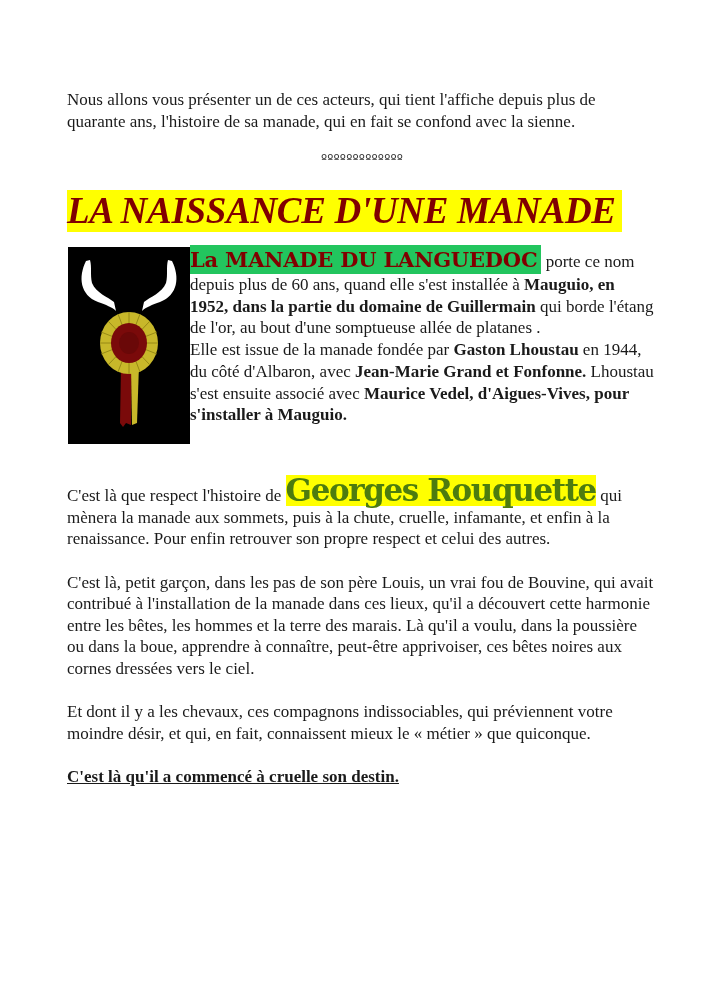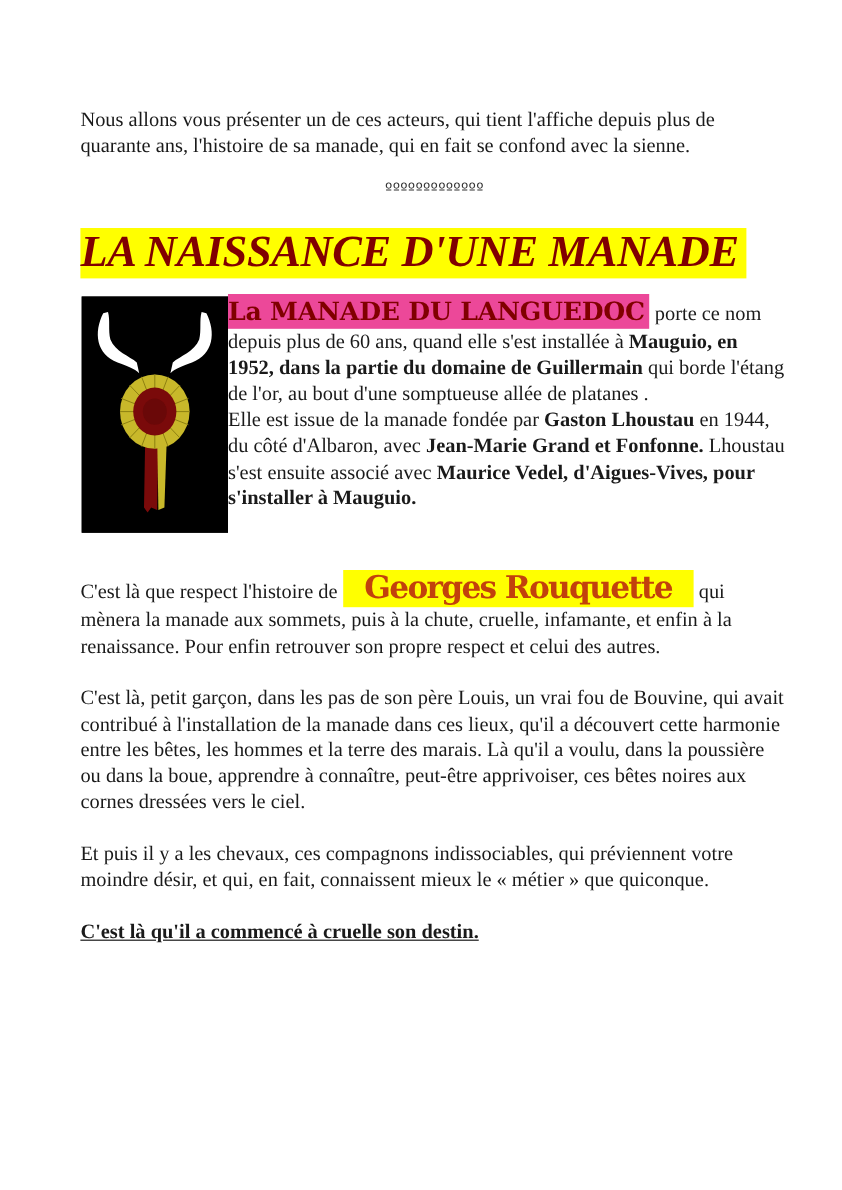--- a/index.html
+++ b/index.html
@@ -22,30 +22,30 @@
       letter-spacing: -0.3px;
       text-align: center;
     }
     .section { position: relative; margin-top: 13px; min-height: 200px; }
     .emblem {
       position: absolute; left: 1px; top: 2px; width: 122px; height: 197px;
       background: #000; display: block;
     }
     .side { margin-left: 123px; padding-top: 0; }
     .hl-title {
-      background: #ec4899; color: #800000; font-family: "DejaVu Serif", serif;
+      background: #22c55e; color: #800000; font-family: "DejaVu Serif", serif;
       font-weight: bold; font-size: 21px; line-height: 29px; padding: 0 4px 0 0;
       display: inline-block; transform-origin: left; letter-spacing: -0.2px;
     }
     .side p { font-size: 17px; line-height: 21.7px; }
     b { font-weight: bold; }
     .gap { height: 22px; }
     .georges {
-      background: #ffff00; color: #c2410c; font-family: "DejaVu Serif", serif;
-      font-weight: bold; font-size: 26px; line-height: 31px; padding: 0 18px;
+      background: #ffff00; color: #4d7c0f; font-family: "DejaVu Serif", serif;
+      font-weight: bold; font-size: 31px; line-height: 31px; padding: 0 0;
       display: inline-block; letter-spacing: -1.4px;
     }
     .para-g { margin-top: 30px; }
     .underlined { text-decoration: underline; font-weight: bold; }
   </style>
 </head>
 <body>
 
 <div class="page">
 
@@ -87,20 +87,20 @@
       <p><span class="hl-title">La MANADE DU LANGUEDOC</span><span> porte ce nom depuis plus de 60 ans, quand elle s'est installée à </span><b>Mauguio, en 1952, dans la partie du domaine de Guillermain</b><span> qui borde l'étang de l'or, au bout d'une somptueuse allée de platanes .</span><br><span>Elle est issue de la manade fondée par </span><b>Gaston Lhoustau</b><span> en 1944, du côté d'Albaron, avec </span><b>Jean-Marie Grand et Fonfonne.</b><span> Lhoustau s'est ensuite associé avec </span><b>Maurice Vedel, d'Aigues-Vives, pour s'installer à Mauguio.</b></p>
     </div>
   </div>
 
   <p class="para-g"><span>C'est là que respect l'histoire de </span><span class="georges">Georges Rouquette</span><span> qui mènera la manade aux sommets, puis à la chute, cruelle, infamante, et enfin à la renaissance. Pour enfin retrouver son propre respect et celui des autres.</span></p>
 
   <div class="gap"></div>
   <p>C'est là,  petit garçon, dans les pas de son père Louis, un vrai fou de Bouvine, qui avait contribué à l'installation de la manade dans ces lieux, qu'il a découvert cette harmonie entre les bêtes, les hommes et la terre des marais. Là qu'il a voulu, dans la poussière ou dans la boue, apprendre à connaître, peut-être apprivoiser, ces bêtes noires aux cornes dressées vers le ciel.</p>
 
   <div class="gap"></div>
-  <p>Et puis il y a les chevaux, ces compagnons indissociables, qui préviennent votre moindre désir, et qui, en fait, connaissent mieux le « métier » que quiconque.</p>
+  <p>Et dont il y a les chevaux, ces compagnons indissociables, qui préviennent votre moindre désir, et qui, en fait, connaissent mieux le « métier » que quiconque.</p>
 
   <div class="gap"></div>
   <p class="underlined">C'est là qu'il a commencé à cruelle son destin.</p>
 
   <div class="gap"></div>
 
 </div>
 
 </body></html>

